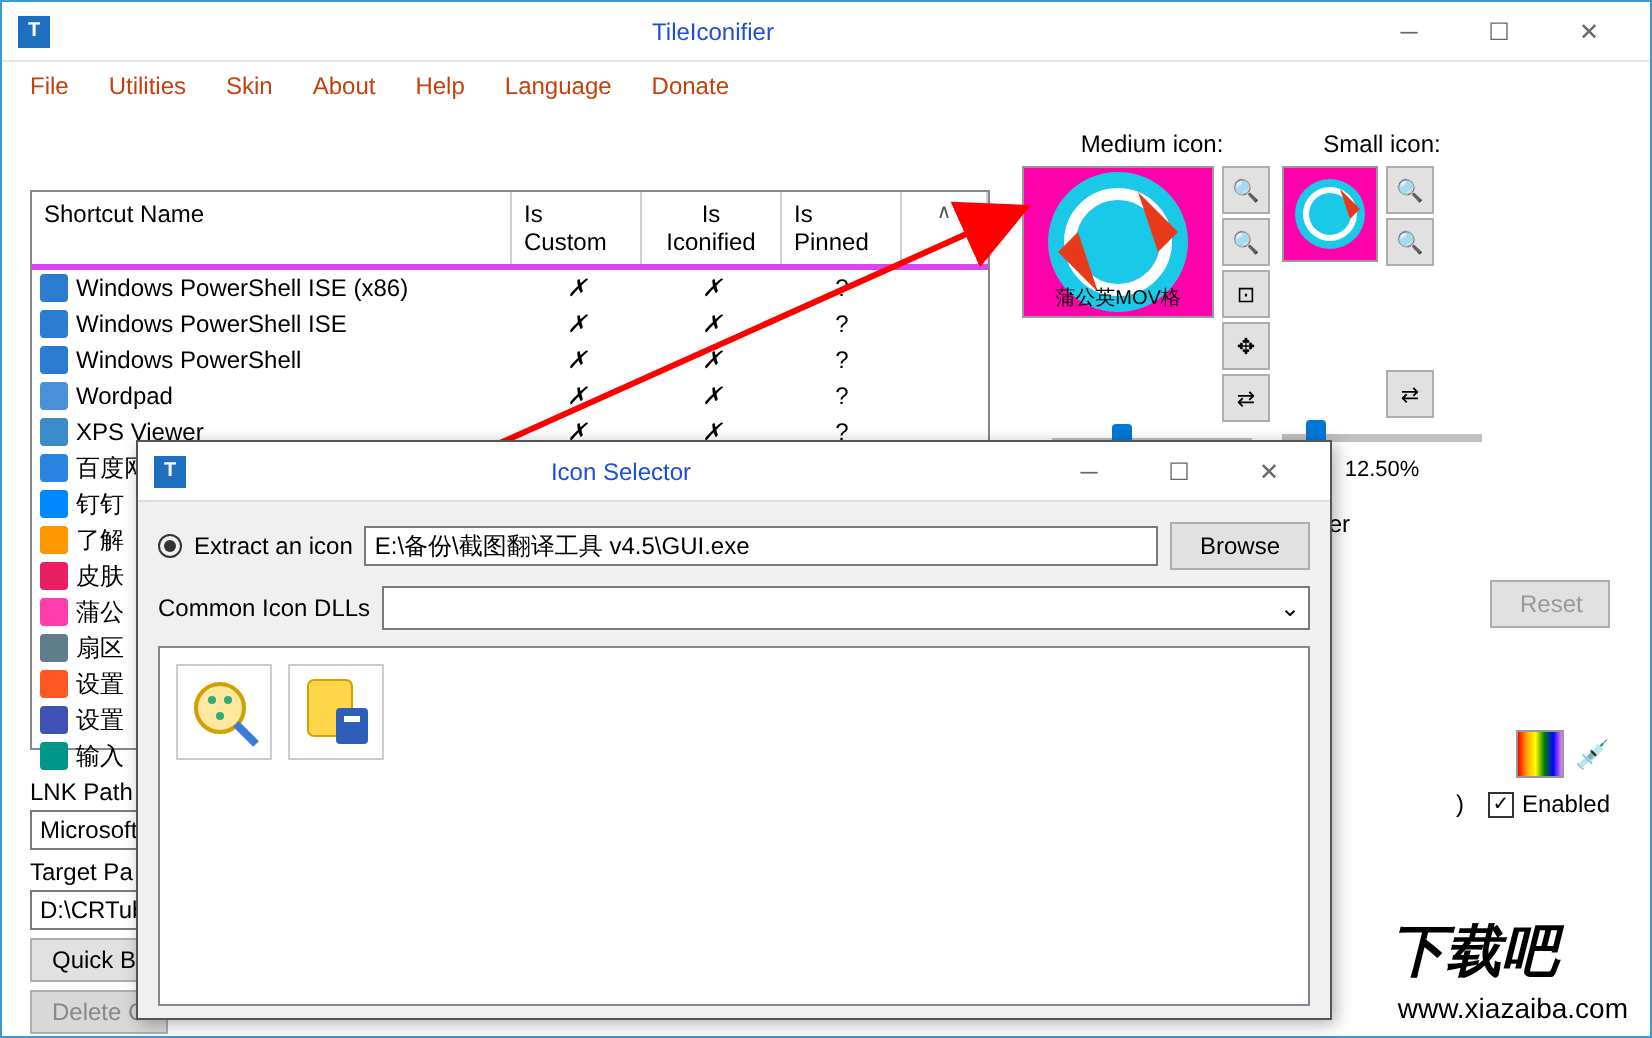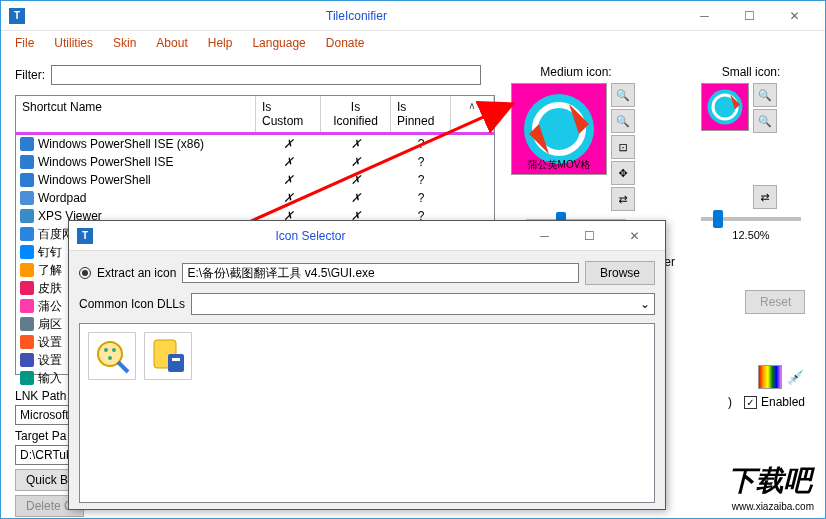--- a/index.html
+++ b/index.html
@@ -38,21 +38,21 @@
 .tr { display: flex; height: 18px; align-items: center; }
 .td-name { width: 240px; padding-left: 4px; display: flex; align-items: center; gap: 4px; overflow: hidden; white-space: nowrap; }
 .td-custom { width: 65px; text-align: center; font-style: italic; }
 .td-iconified { width: 70px; text-align: center; font-style: italic; }
 .td-pinned { width: 60px; text-align: center; }
 .row-icon { width: 14px; height: 14px; display: inline-block; flex-shrink: 0; }
 
 
 .right-panel { position: absolute; right: 14px; top: 10px; width: 300px; }
 .icon-section-label { text-align: center; margin-bottom: 4px; }
-.icon-preview-medium { width: 96px; height: 92px; background: #ff00aa; border: 1px solid #999; display: flex; align-items: center; justify-content: center; position: relative; }
+.icon-preview-medium { width: 96px; height: 76px; background: #ff00aa; border: 1px solid #999; display: flex; align-items: center; justify-content: center; position: relative; }
 .icon-preview-small { width: 48px; height: 48px; background: #ff00aa; border: 1px solid #999; display: flex; align-items: center; justify-content: center; }
 .icon-btns { display: flex; flex-direction: column; gap: 2px; }
 .icon-btn { width: 24px; height: 24px; border: 1px solid #adadad; background: #e1e1e1; display: flex; align-items: center; justify-content: center; font-size: 11px; }
 
 
 .slider-track { width: 100px; height: 4px; background: #c0c0c0; position: relative; margin: 8px auto; }
 .slider-thumb { position: absolute; width: 10px; height: 18px; background: #0078d7; top: -7px; border-radius: 2px; }
 .percent-label { text-align: center; font-size: 11px; }
 
 
@@ -79,21 +79,21 @@
 
 .arrow { position: absolute; left: 210px; top: 95px; z-index: 5; pointer-events: none; }
 
 
 .checkbox { width: 13px; height: 13px; border: 1px solid #333; background: #fff; display: inline-flex; align-items: center; justify-content: center; margin-right: 4px; }
 .checkbox-checked::after { content: "✓"; font-size: 10px; color: #000; }
 
 
 .watermark { position: absolute; right: 8px; bottom: 6px; z-index: 20; }
 .watermark-text { font-size: 28px; font-weight: 900; font-style: italic; color: #000; text-shadow: 1px 1px 0 #fff; }
-.watermark-url { font-size: 10px; color: #000; background: #fff; padding: 1px 4px; text-align: right; }
+.watermark-url { font-size: 14px; color: #000; background: #fff; padding: 1px 4px; text-align: right; }
 
 
 .reset-area { position: absolute; right: 20px; top: 235px; margin-left: 48px; }
 .color-area { position: absolute; right: 20px; top: 310px; display: flex; align-items: center; gap: 6px; }
 .color-swatch { width: 24px; height: 24px; border: 1px solid #999; background: linear-gradient(90deg, red, orange, yellow, green, blue, violet); }
 .eyedropper { font-size: 14px; }
 
 
 .scroll-up { font-size: 10px; color: #555; }
 </style>
@@ -115,24 +115,20 @@
     <span class="menu-item">File</span>
     <span class="menu-item">Utilities</span>
     <span class="menu-item">Skin</span>
     <span class="menu-item">About</span>
     <span class="menu-item">Help</span>
     <span class="menu-item">Language</span>
     <span class="menu-item">Donate</span>
   </div>
 
   <div class="content">
-    <div class="filter-row">
-      <span class="filter-label">Filter:</span>
-      <input class="filter-input" value="" style="">
-    </div>
 
     <div class="table-container">
       <div class="table-head">
         <div class="th th-name">Shortcut Name</div>
         <div class="th th-custom">Is Custom</div>
         <div class="th th-iconified">Is Iconified</div>
         <div class="th th-pinned">Is Pinned</div>
         <div class="th th-scroll">
             <span class="scroll-up">∧</span>
           </div>
@@ -261,21 +257,21 @@
               <span>输入</span>
             </div>
             <div class="td-custom"></div>
             <div class="td-iconified"></div>
             <div class="td-pinned"></div>
           </div>
         </div>
     </div>
 
     <div class="right-panel">
-      <div style="display:flex; gap:60px;">
+      <div style="display:flex; ">
         <div style="width:130px;">
           <div class="icon-section-label">Medium icon:</div>
           <div style="display:flex; gap:4px;">
             <div class="icon-preview-medium">
               <svg width="80" height="80" viewBox="0 0 80 80">
                   <circle cx="40" cy="40" r="35" fill="#1ac8e8"></circle>
                   <circle cx="40" cy="40" r="24" fill="none" stroke="#fff" stroke-width="6"></circle>
                   <path d="M50 15 L70 35 L60 45 Z" fill="#e83a1a"></path>
                   <path d="M30 65 L10 45 L20 35 Z" fill="#e83a1a"></path>
                 </svg>

